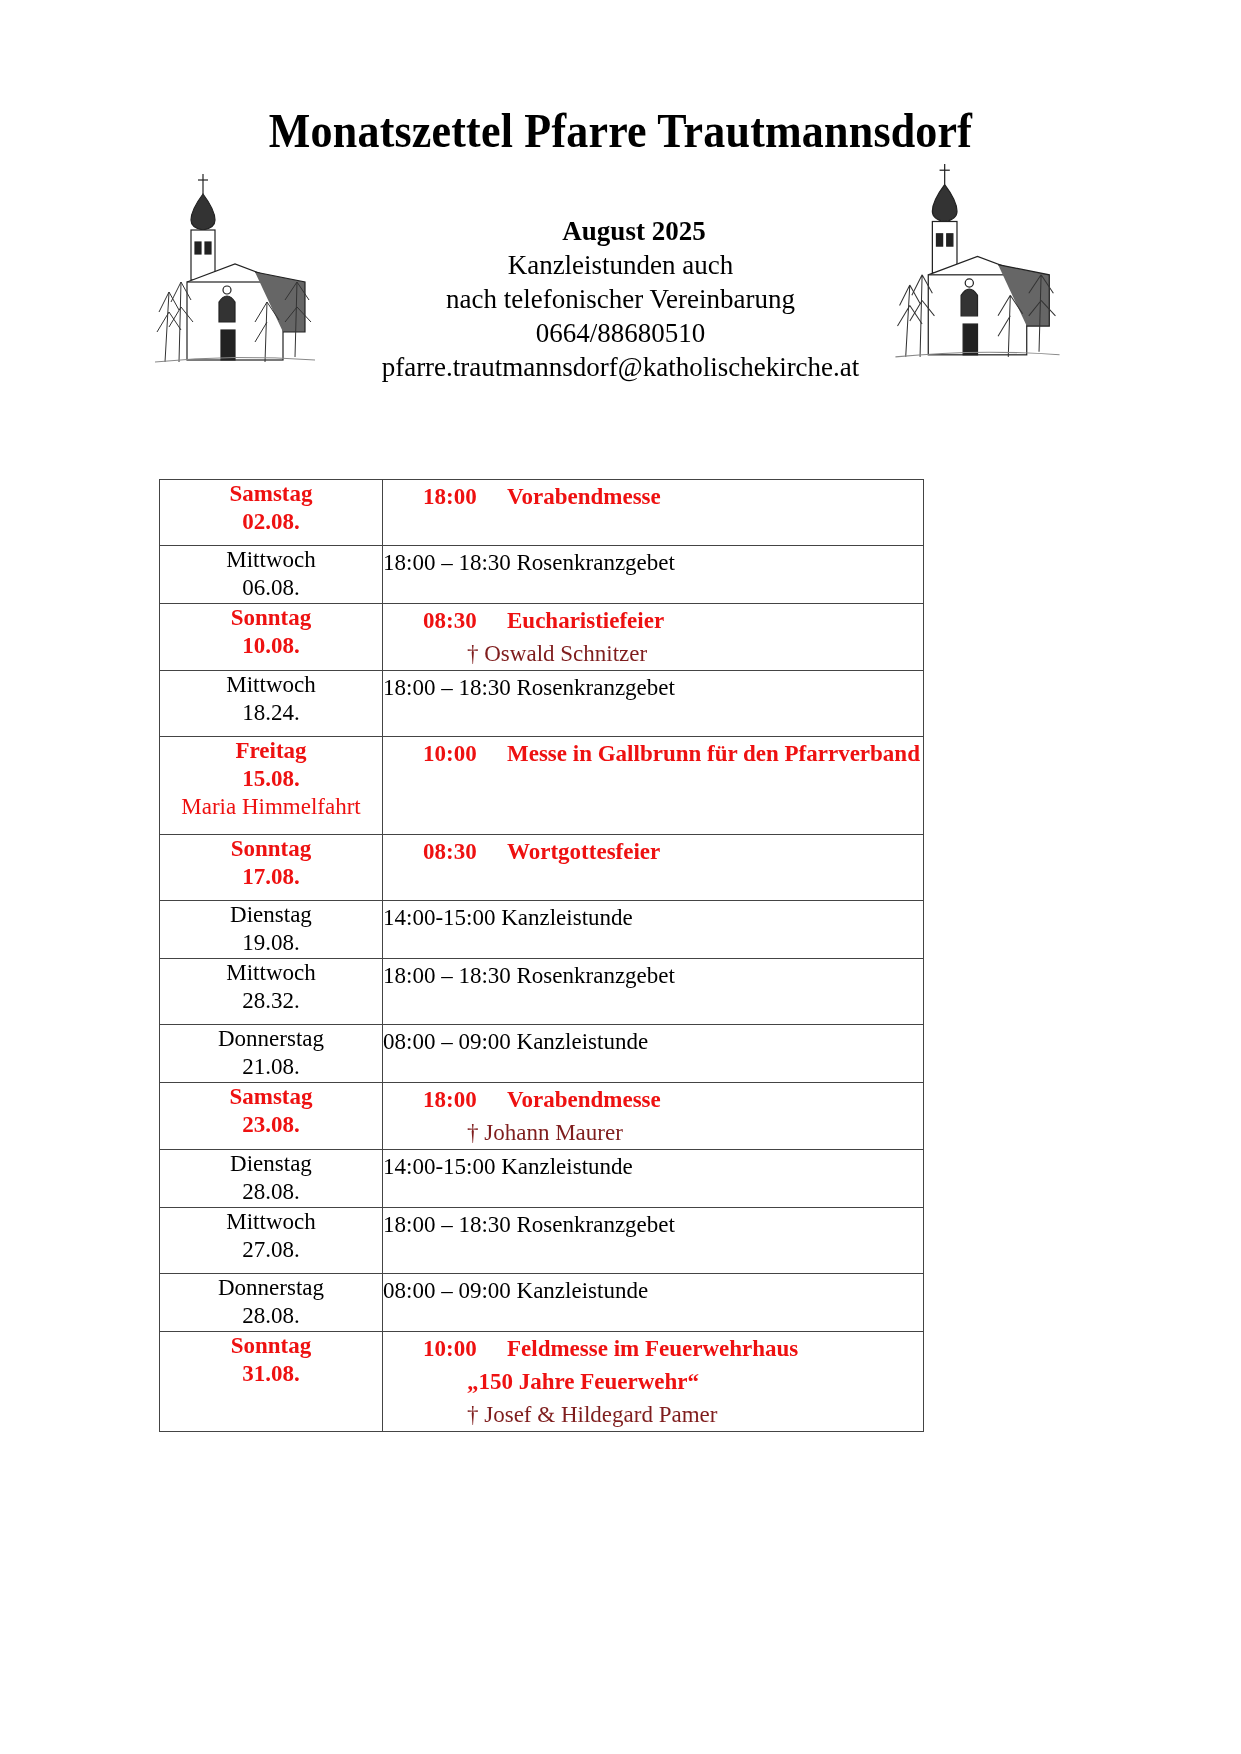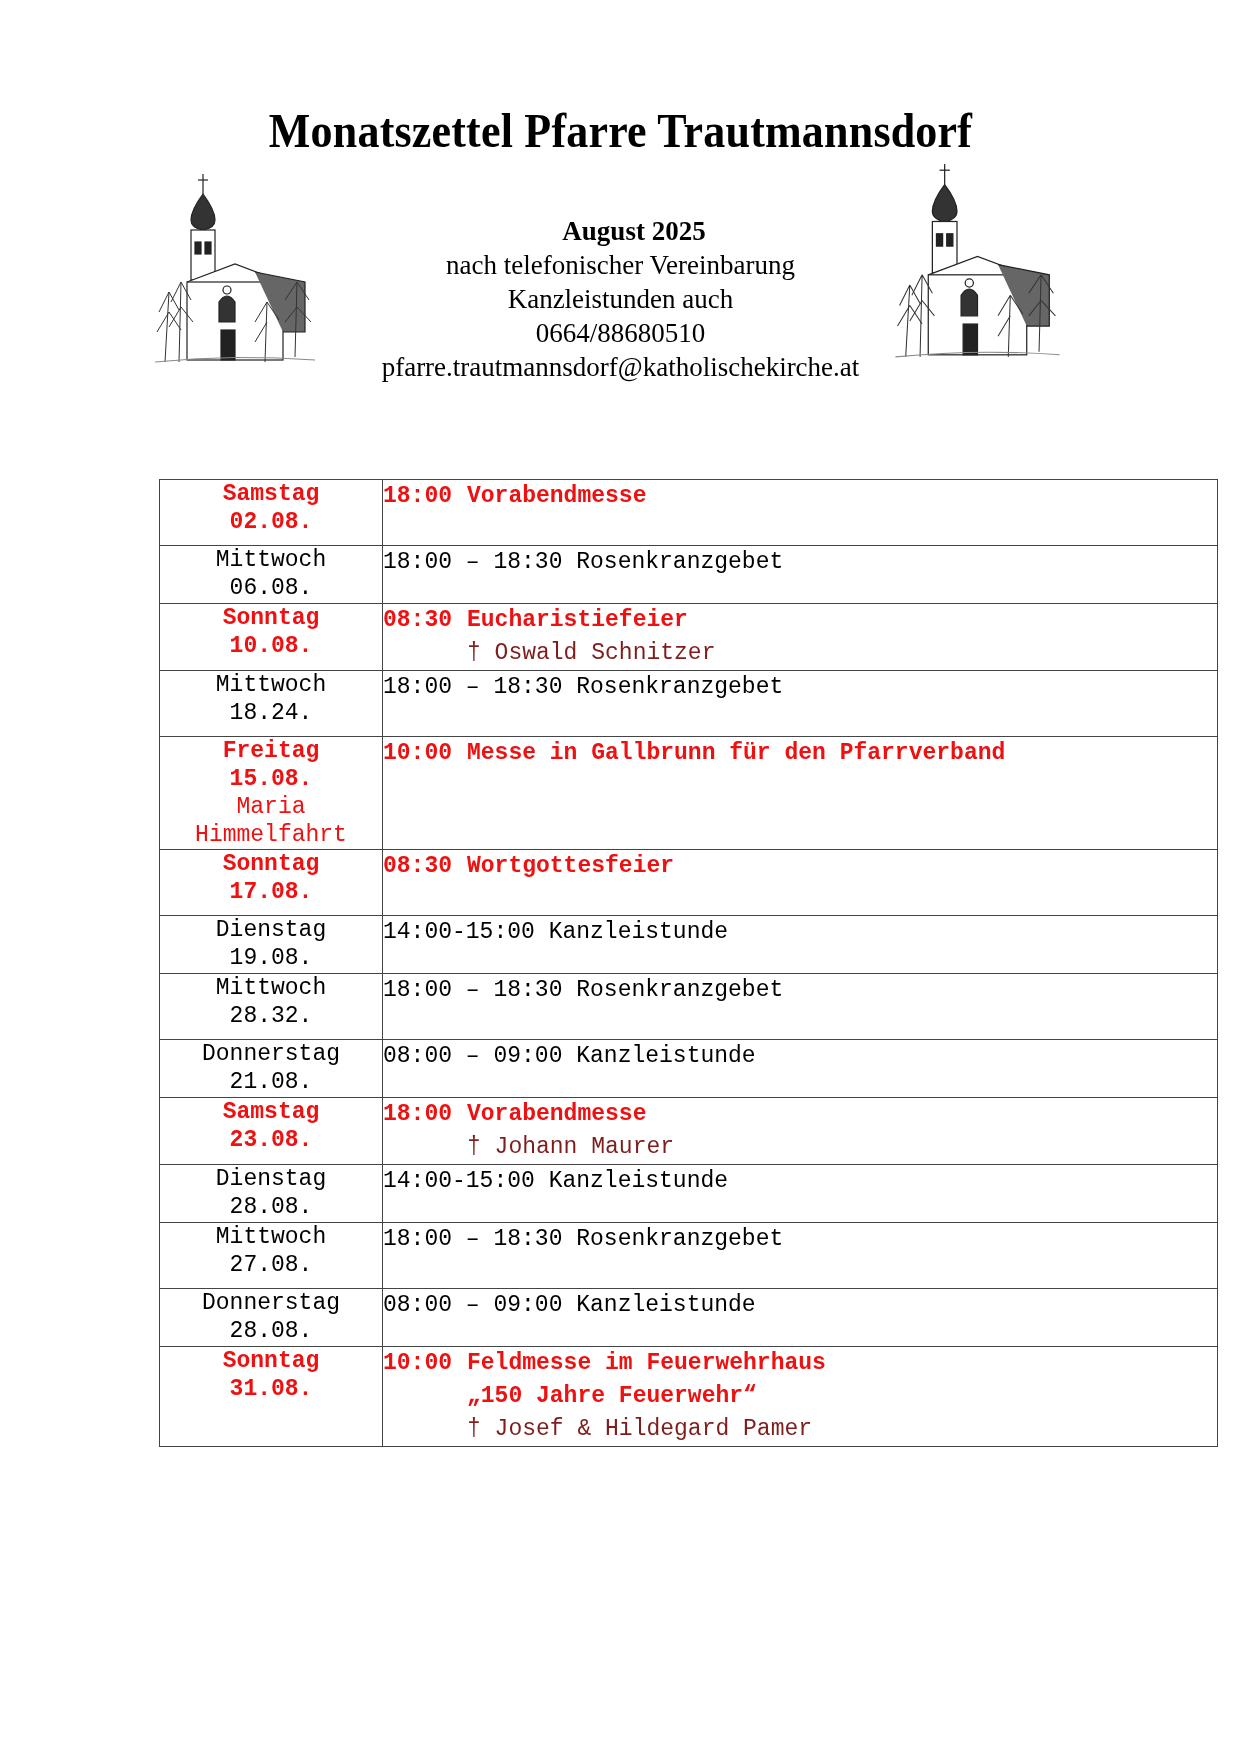--- a/index.html
+++ b/index.html
@@ -14,31 +14,31 @@
     }
     .church { position: absolute; }
     .church.left { left: 155px; top: 172px; width: 160px; height: 195px; }
     .church.right { left: 895px; top: 162px; width: 165px; height: 200px; }
     .header-info {
       position: absolute; top: 214px; left: 0; width: 1241px; text-align: center;
       font-size: 27px; line-height: 34px;
     }
     .header-info .month { font-weight: bold; padding-left: 27px; }
     table.schedule {
-      position: absolute; left: 159px; top: 479px; width: 1059px;
-      border-collapse: collapse; font-size: 23px; font-family: Liberation Mono, monospace;
+      position: absolute; left: 159px; top: 479px; width: 765px;
+      border-collapse: collapse; font-size: 23px;
     }
     table.schedule td {
       border: 1.5px solid #444; vertical-align: top; padding: 0;
     }
     td.day-cell { width: 222px; text-align: center; line-height: 28px; padding-top: 3px; }
     td.event-cell { padding-left: 8px; line-height: 33px; padding-top: 0px; }
     .red { color: #ee1111; }
     .bold { font-weight: bold; }
-    .time { display: inline-block; width: 84px; }
+    .time { display: inline-block; width: 84px; margin-left: 40px; }
     .indent { padding-left: 84px; }
     .plain-line { color: #7f1d1d; font-weight: normal; }
   </style>
 </head>
 <body>
 
 <div class="title">Monatszettel Pfarre Trautmannsdorf</div>
 
 <svg class="church left" viewBox="0 0 160 195">
   <g fill="none" stroke="#222" stroke-width="1.2">
@@ -83,22 +83,22 @@
     <path d="M10 190 L14 120 M14 120 L4 140 M14 120 L24 138 M14 140 L2 160 M14 140 L26 158"></path>
     <path d="M24 190 L26 110 M26 110 L16 130 M26 110 L36 128 M26 135 L14 155 M26 135 L38 150"></path>
     <path d="M110 190 L112 130 M112 130 L100 150 M112 130 L124 148 M112 150 L100 170"></path>
     <path d="M140 185 L142 110 M142 110 L130 128 M142 110 L154 128 M142 135 L130 150 M142 135 L156 150"></path>
     <path d="M0 190 Q80 182 160 188" stroke="#888"></path>
   </g>
 </svg>
 
 <div class="header-info">
   <div class="month">August 2025</div>
+  <div>Kanzleistunden auch</div>
   <div>nach telefonischer Vereinbarung</div>
-  <div>Kanzleistunden auch</div>
   <div>0664/88680510</div>
   <div>pfarre.trautmannsdorf@katholischekirche.at</div>
 </div>
 
 <table class="schedule">
   <tbody id="schedule-body">
       <tr style="height: 66px;">
         <td class="day-cell red bold">
           <div>Samstag</div>
           <div>02.08.</div>

